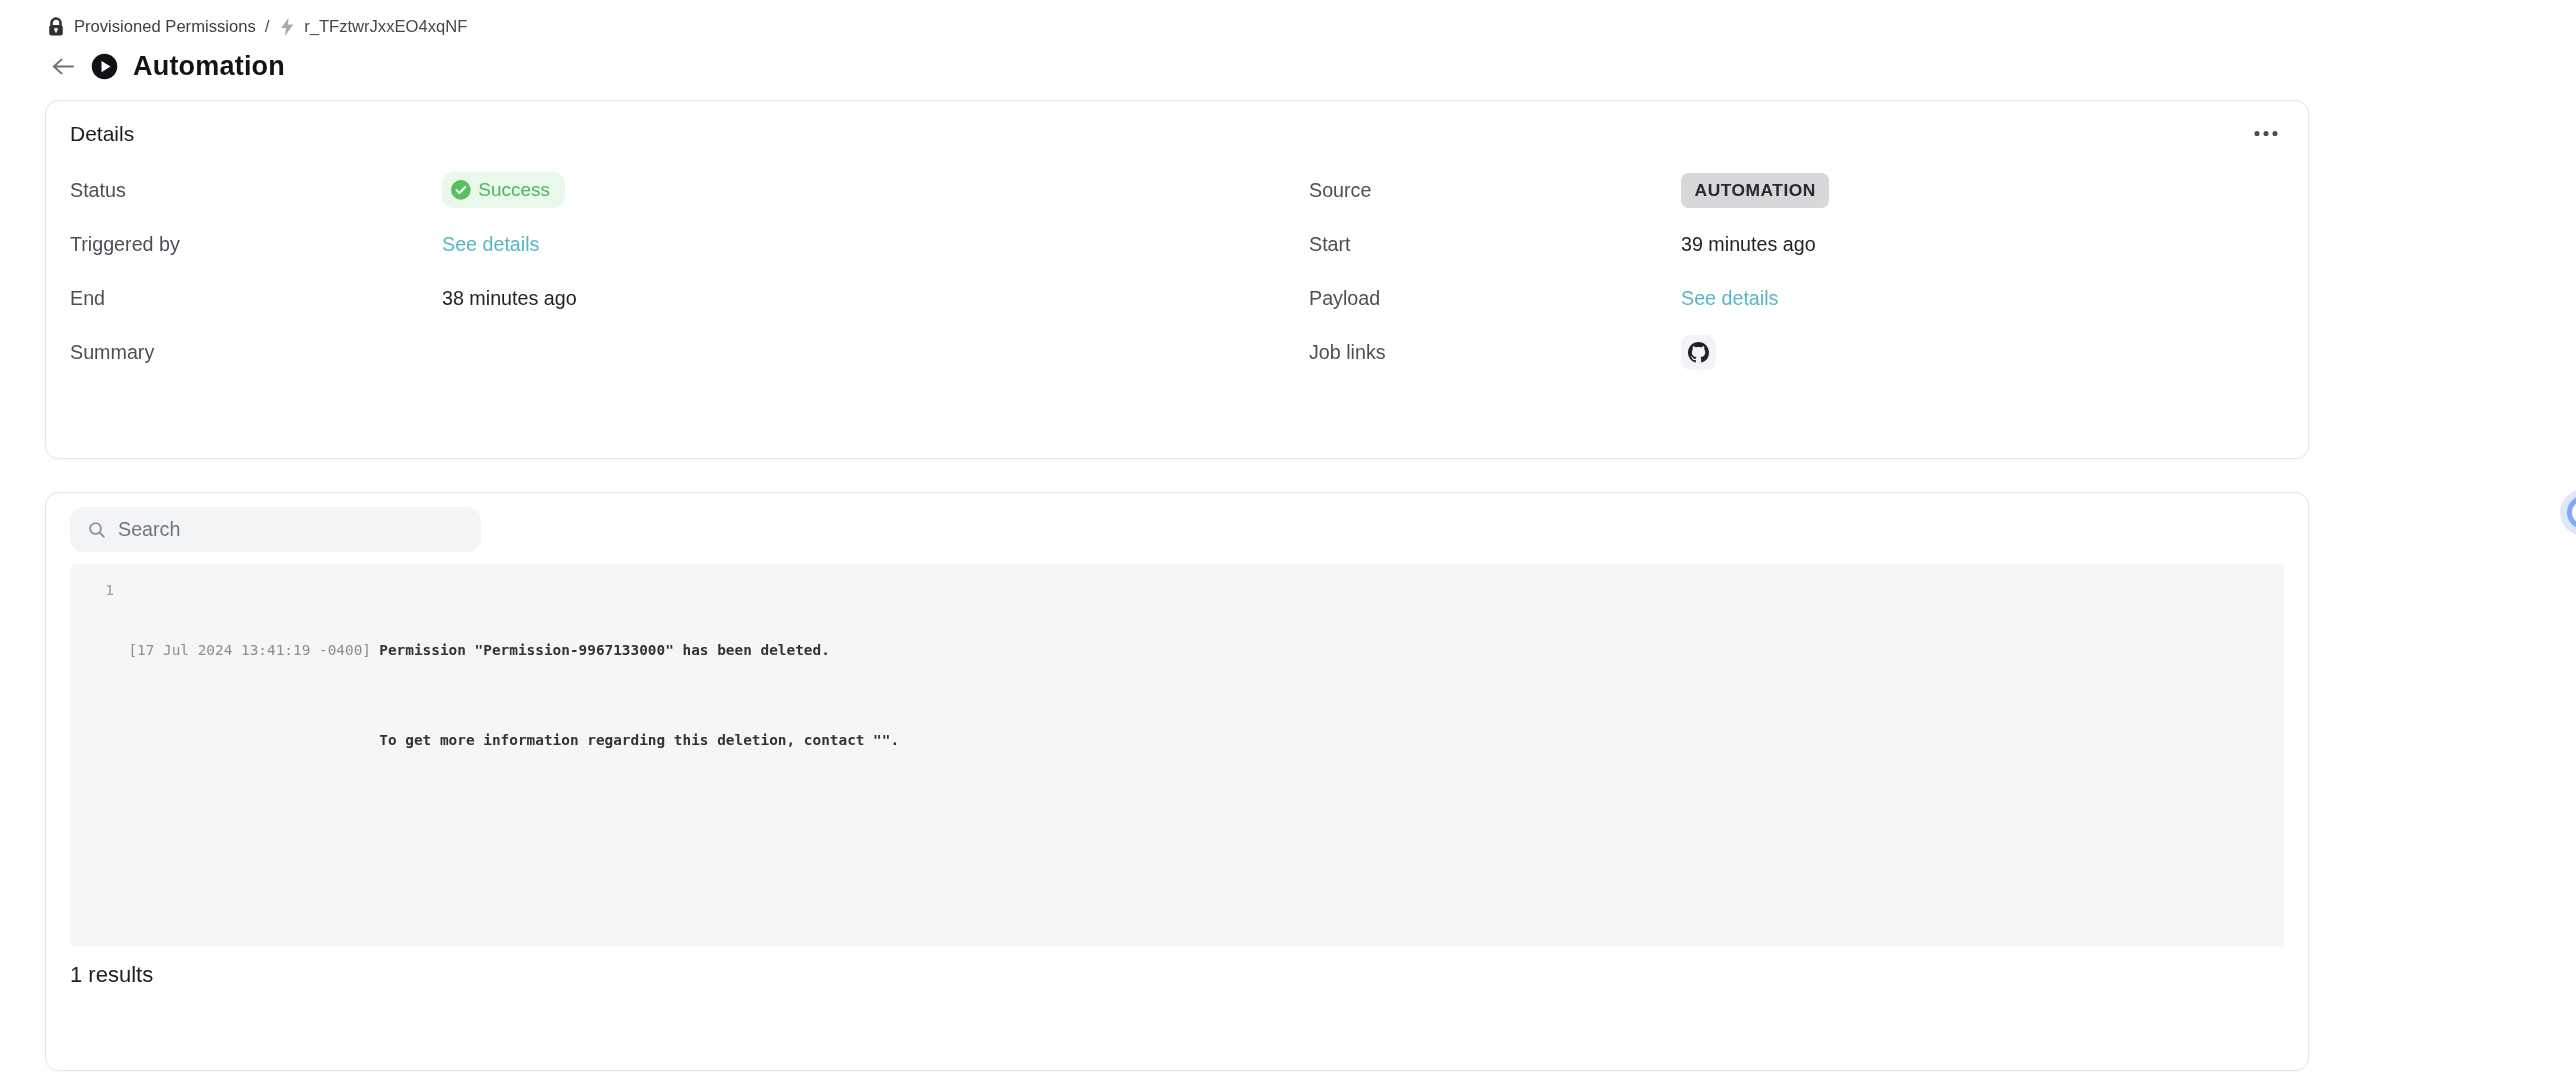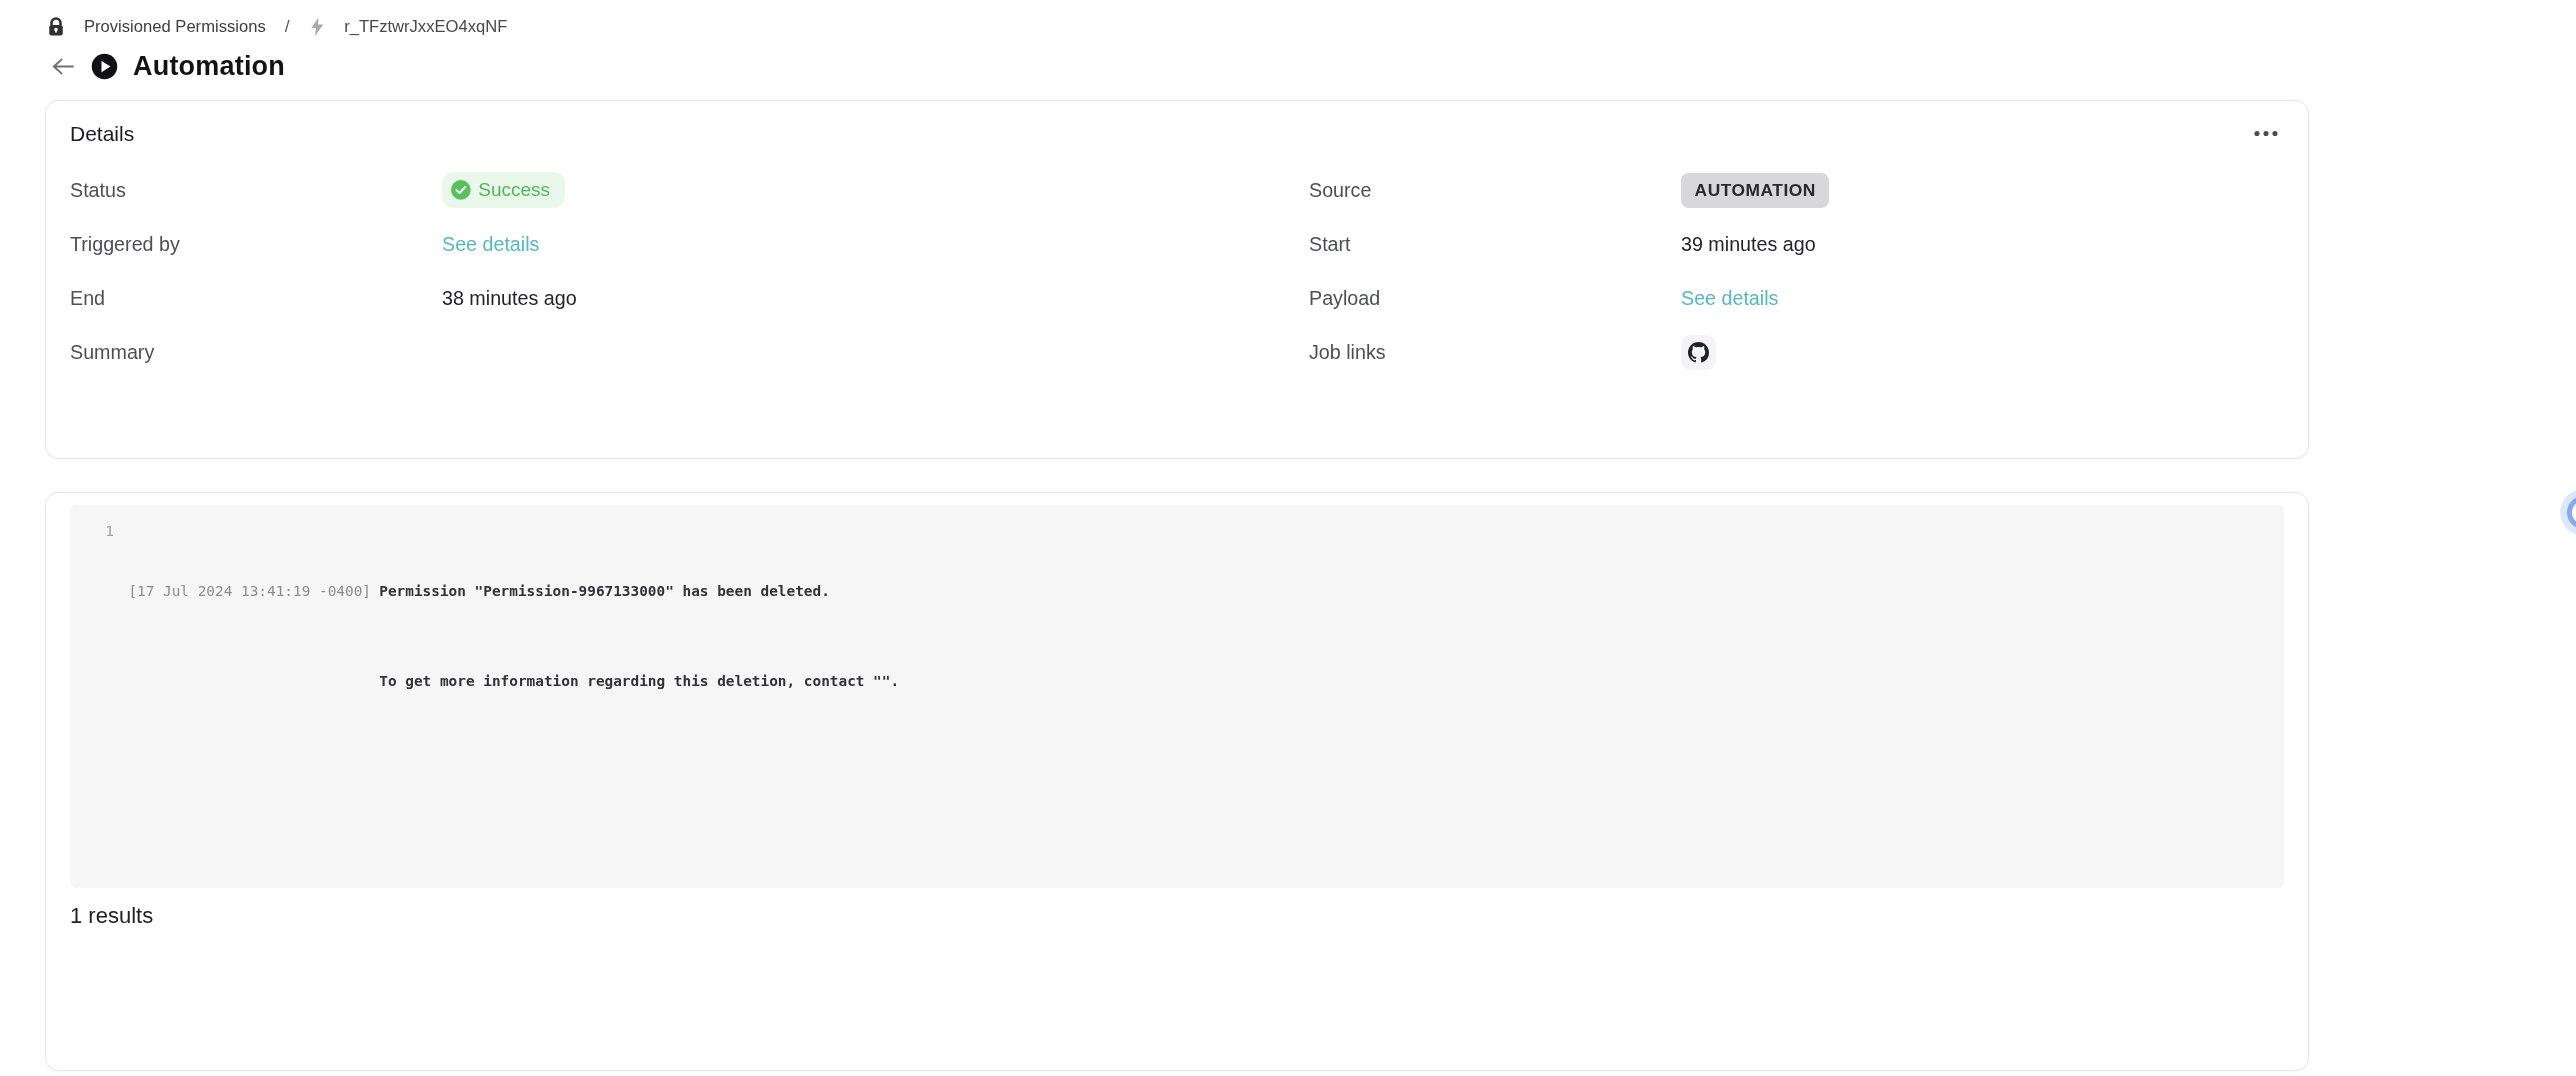--- a/index.html
+++ b/index.html
@@ -7,21 +7,21 @@
   body {
     position:relative; overflow:hidden; background:#ffffff;
     font-family:"Liberation Sans", sans-serif; color:#232428;
     -webkit-font-smoothing:antialiased;
   }
   svg { display:block; }
 
   
   .topbar {
     position:absolute; left:47px; top:13.6px; height:26px;
-    display:flex; align-items:center; gap:19px; font-size:16.6px;justify-content:flex-end;
+    display:flex; align-items:center; gap:9px; font-size:16.6px;justify-content:flex-end;
   }
   .crumb { color:#3c3e42; font-weight:500; cursor:pointer; }
   .crumb-sep { color:#55575b; font-size:17.4px; }
   .crumb-id { color:#46484c; font-weight:500; }
 
   
   .titlebar {
     position:absolute; left:50px; top:50px; height:33px;
     display:flex; align-items:center; gap:15px;
   }
@@ -219,20 +219,29 @@
             </svg>
           </a>
         </div>
       </div>
     </div>
   </div>
 </div>
 
 <div class="card card-tabs">
 
+  <div class="searchbox">
+    <span>
+      <svg width="18" height="18" viewBox="0 0 24 24">
+        <circle cx="10" cy="10" r="7.2" fill="none" stroke="#8d929b" stroke-width="2.4"></circle>
+        <path d="M15.4 15.4 L21 21" stroke="#8d929b" stroke-width="2.4" stroke-linecap="round"></path>
+      </svg>
+    </span>
+    <input type="text" value="" placeholder="Search" style="">
+  </div>
 
   <div class="log">
     <div class="log-line">
       <div class="line-no">1</div>
       <div class="line-text">
         <div><span class="ts">[17 Jul 2024 13:41:19 -0400]</span><span class="msg">Permission "Permission-9967133000" has been deleted.</span></div>
         <div><span class="ts spacer" aria-hidden="true">[17 Jul 2024 13:41:19 -0400]</span><span class="msg">To get more information regarding this deletion, contact "".</span></div>
       </div>
     </div>
   </div>

